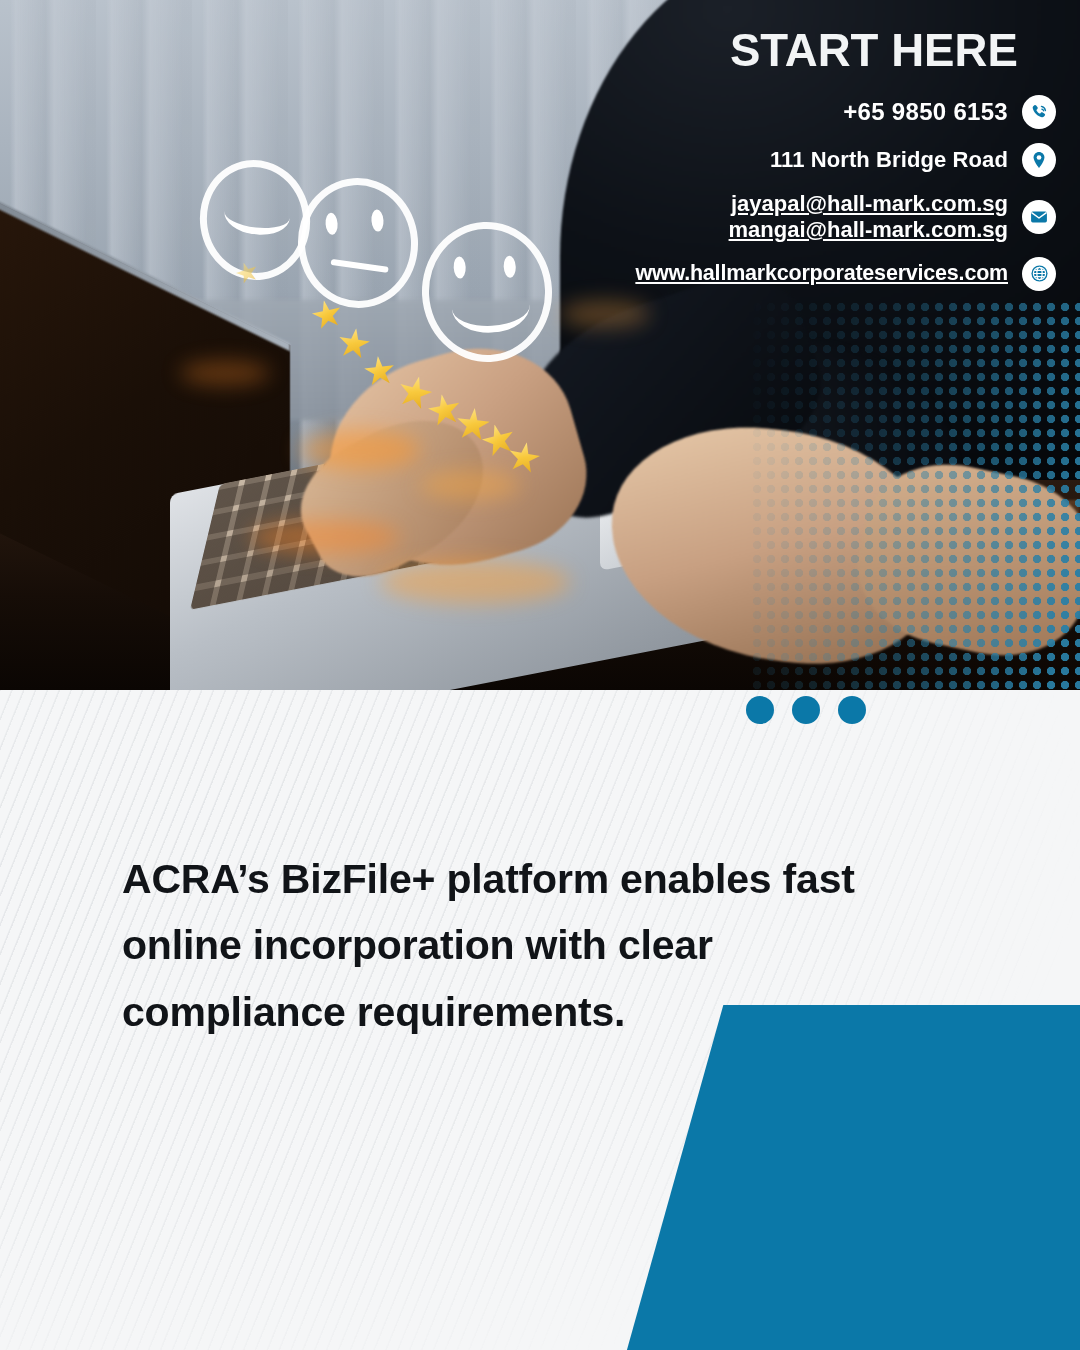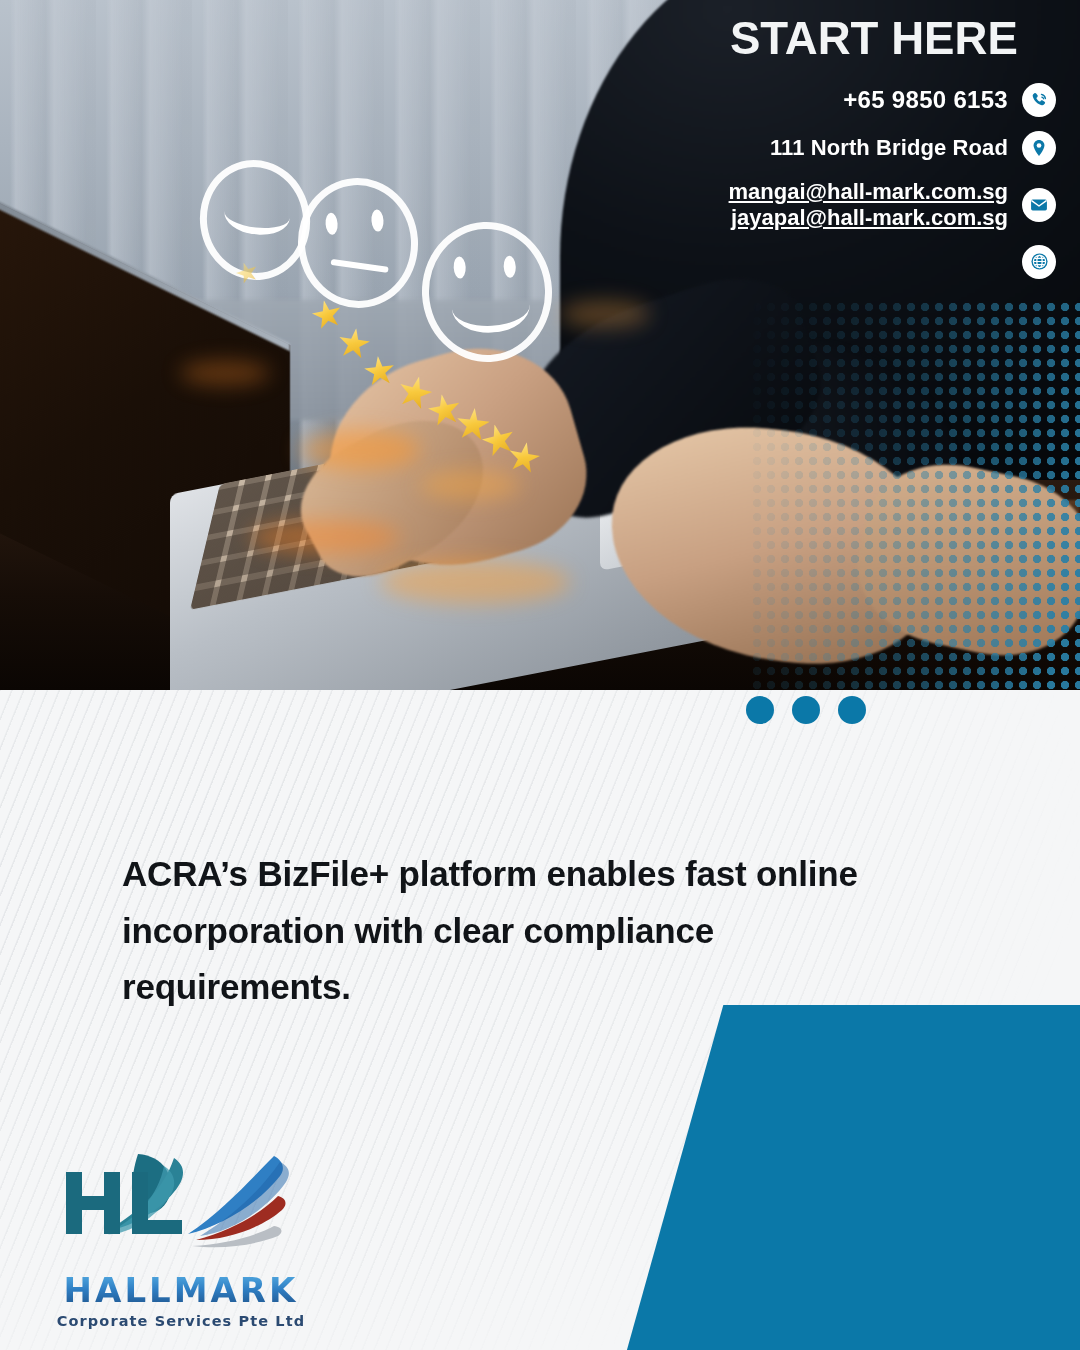--- a/index.html
+++ b/index.html
@@ -238,38 +238,38 @@
     transform:rotate(-6deg);
     -webkit-mask-image:radial-gradient(70% 60% at 40% 40%, #000 0%, rgba(0,0,0,.5) 58%, transparent 82%);
     mask-image:radial-gradient(70% 60% at 40% 40%, #000 0%, rgba(0,0,0,.5) 58%, transparent 82%);
     opacity:.85;
   }
 
   
   .body-copy {
     position:absolute; left:122px; top:846px; width:780px;
     color:#111418;
-    font-size:35px;
+    font-size:41px;
     font-weight:bold;
     line-height:1.62;
     letter-spacing:-.2px;
     z-index:12;
   }
 
   
   .contact-panel {
     position:absolute; right:0; top:1005px; width:482px; height:345px;
     background:#0b78a8;
     z-index:15;
     clip-path:polygon(26% 0%, 100% 0%, 100% 100%, 6% 100%);
     border-top-left-radius:34px;
   }
   .contact-inner {
     position:absolute; right:0; top:0; width:482px; height:345px;
-    padding:14px 24px 18px 0;
+    padding:26px 24px 18px 0;
     display:flex; flex-direction:column; align-items:flex-end;
   }
   .start-here {
     color:#f2f4f5; font-weight:bold; font-size:47px; line-height:1;
     letter-spacing:0; margin-right:38px; margin-bottom:22px;
     transform:scaleX(.97); transform-origin:right center;
   }
   .c-row {
     display:flex; align-items:center; justify-content:flex-end;
     width:100%; gap:14px; margin-bottom:14px;
@@ -398,62 +398,41 @@
       <div class="c-icon">
         <svg width="20" height="20" viewBox="0 0 24 24">
           <path d="M12 2.5c-3.6 0-6.5 2.9-6.5 6.5 0 4.8 6.5 12.5 6.5 12.5s6.5-7.7 6.5-12.5c0-3.6-2.9-6.5-6.5-6.5z" fill="#0b78a8"></path>
           <circle cx="12" cy="9" r="2.8" fill="#fff"></circle>
         </svg>
       </div>
     </div>
 
     <div class="c-row">
       <div class="c-text c-mail">
+        <div>jayapal@hall-mark.com.sg</div>
         <div>mangai@hall-mark.com.sg</div>
-        <div>jayapal@hall-mark.com.sg</div>
       </div>
       <div class="c-icon">
         <svg width="20" height="20" viewBox="0 0 24 24">
           <rect x="2.5" y="5.5" width="19" height="13" rx="2" fill="#0b78a8"></rect>
           <path d="M3.5 7l8.5 6.2L20.5 7" stroke="#fff" stroke-width="1.8" fill="none" stroke-linecap="round" stroke-linejoin="round"></path>
         </svg>
       </div>
     </div>
 
     <div class="c-row">
+      <div class="c-text c-web">
+        <div>www.hallmarkcorporateservices.com</div>
+      </div>
       <div class="c-icon">
         <svg width="21" height="21" viewBox="0 0 24 24">
           <circle cx="12" cy="12" r="9.2" fill="#0b78a8"></circle>
           <circle cx="12" cy="12" r="7" fill="none" stroke="#fff" stroke-width="1.4"></circle>
           <ellipse cx="12" cy="12" rx="3" ry="7" fill="none" stroke="#fff" stroke-width="1.4"></ellipse>
           <path d="M5 12h14M6.2 8.4h11.6M6.2 15.6h11.6" stroke="#fff" stroke-width="1.4"></path>
         </svg>
       </div>
     </div>
 
   </div>
 
-  <div class="logo">
-    <div class="logo-mark">
-      <svg width="300" height="120" viewBox="0 0 300 120">
-
-        <path d="M92 6 C118 8 128 28 124 46 C120 62 104 70 92 62 C84 56 84 30 92 6 Z" fill="#1c6e82"></path>
-
-        <path d="M128 10 C118 40 96 62 62 82 C84 80 112 64 128 44 C140 30 140 18 128 10 Z" fill="#2a8296"></path>
-        <path d="M118 18 C112 48 92 70 60 86 C80 88 110 70 124 48 C132 36 128 24 118 18 Z" fill="#3f9aae" opacity=".75"></path>
-
-        <path d="M20 24 h16 v24 h22 v-24 h16 v62 h-16 v-24 h-22 v24 h-16 z" fill="#1b6a7e"></path>
-
-        <path d="M86 24 h16 v48 h34 v14 h-50 z" fill="#1b6a7e"></path>
-
-        <path d="M228 8 C206 30 178 62 142 86 C176 78 214 54 234 28 C240 20 236 12 228 8 Z" fill="#2f7fc4"></path>
-        <path d="M234 14 C216 40 190 66 154 88 C186 84 222 60 240 34 C246 24 242 18 234 14 Z" fill="#1f63a8" opacity=".5"></path>
-
-        <path d="M232 48 C214 66 186 82 150 92 C184 92 218 78 236 62 C242 56 240 50 232 48 Z" fill="#9e2c21"></path>
-
-        <path d="M228 78 C210 88 180 96 146 98 C180 102 212 96 232 88 C238 84 236 79 228 78 Z" fill="#b9bec4"></path>
-      </svg>
-    </div>
-    <div class="logo-word">HALLMARK</div>
-    <div class="logo-tag">Corporate Services Pte Ltd</div>
-  </div>
 
 </div>
 
 </body></html>

